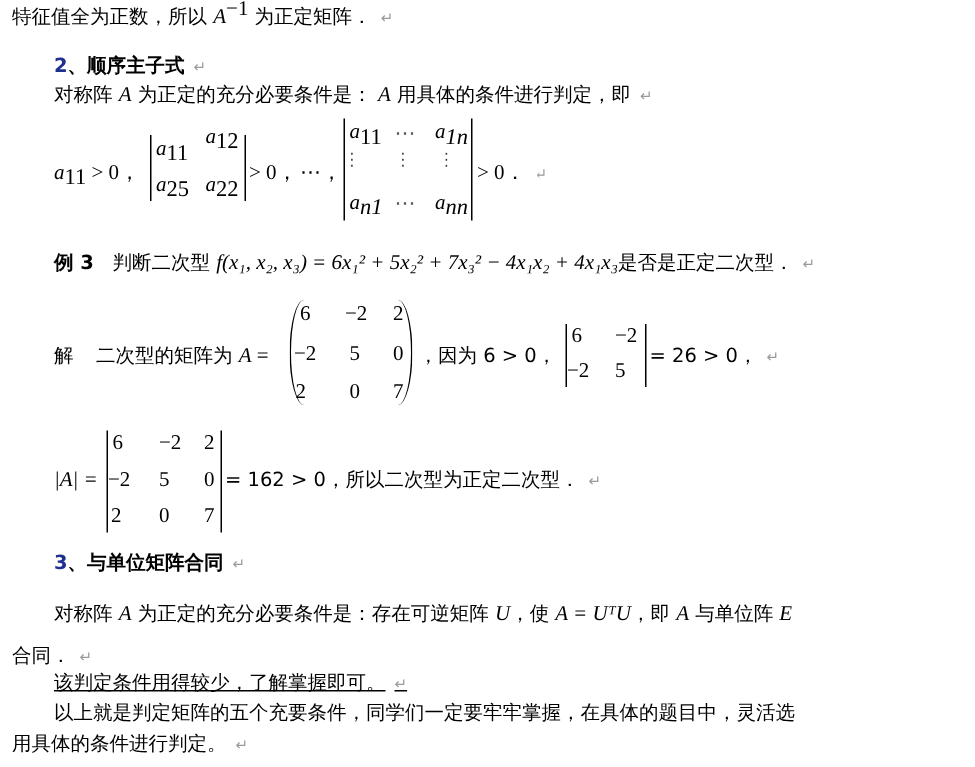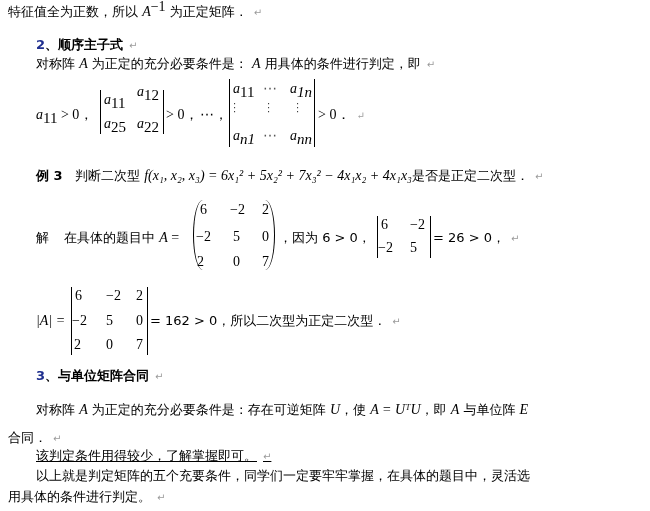--- a/index.html
+++ b/index.html
@@ -59,21 +59,21 @@
   <span class="cell celli" style="left:290px; top:128px;"><span>a</span><sub>nn</sub></span>
   <span class="cell" style="left:318px; top:106px;"><span>&gt; 0．</span><span class="pm">↵</span></span>
 </div>
 
 <div class="line" style="left:36px; top:168px;">
   <span class="bold"><span>例 3</span></span>&nbsp;&nbsp;&nbsp;<span>判断二次型 </span><span class="it">f(x₁, x₂, x₃) = 6x₁² + 5x₂² + 7x₃² − 4x₁x₂ + 4x₁x₃</span><span>是否是正定二次型．</span><span class="pm">↵</span>
 </div>
 
 <div>
   <span class="line" style="left:36px; top:230px;">解</span>
-  <span class="line" style="left:64px; top:230px;"><span>在具体的题目中 </span><span class="it">A</span><span class="rm"> =</span></span>
+  <span class="line" style="left:64px; top:230px;"><span>二次型的矩阵为 </span><span class="it">A</span><span class="rm"> =</span></span>
 
   <div class="paren" style="left:193px; top:200px; width:80px; height:70px; border-radius:10px/36px;"></div>
   <span class="cell" style="left:200px; top:202px;">6</span>
   <span class="cell" style="left:230px; top:202px;">−2</span>
   <span class="cell" style="left:262px; top:202px;">2</span>
   <span class="cell" style="left:196px; top:229px;">−2</span>
   <span class="cell" style="left:233px; top:229px;">5</span>
   <span class="cell" style="left:262px; top:229px;">0</span>
   <span class="cell" style="left:197px; top:254px;">2</span>
   <span class="cell" style="left:233px; top:254px;">0</span>

